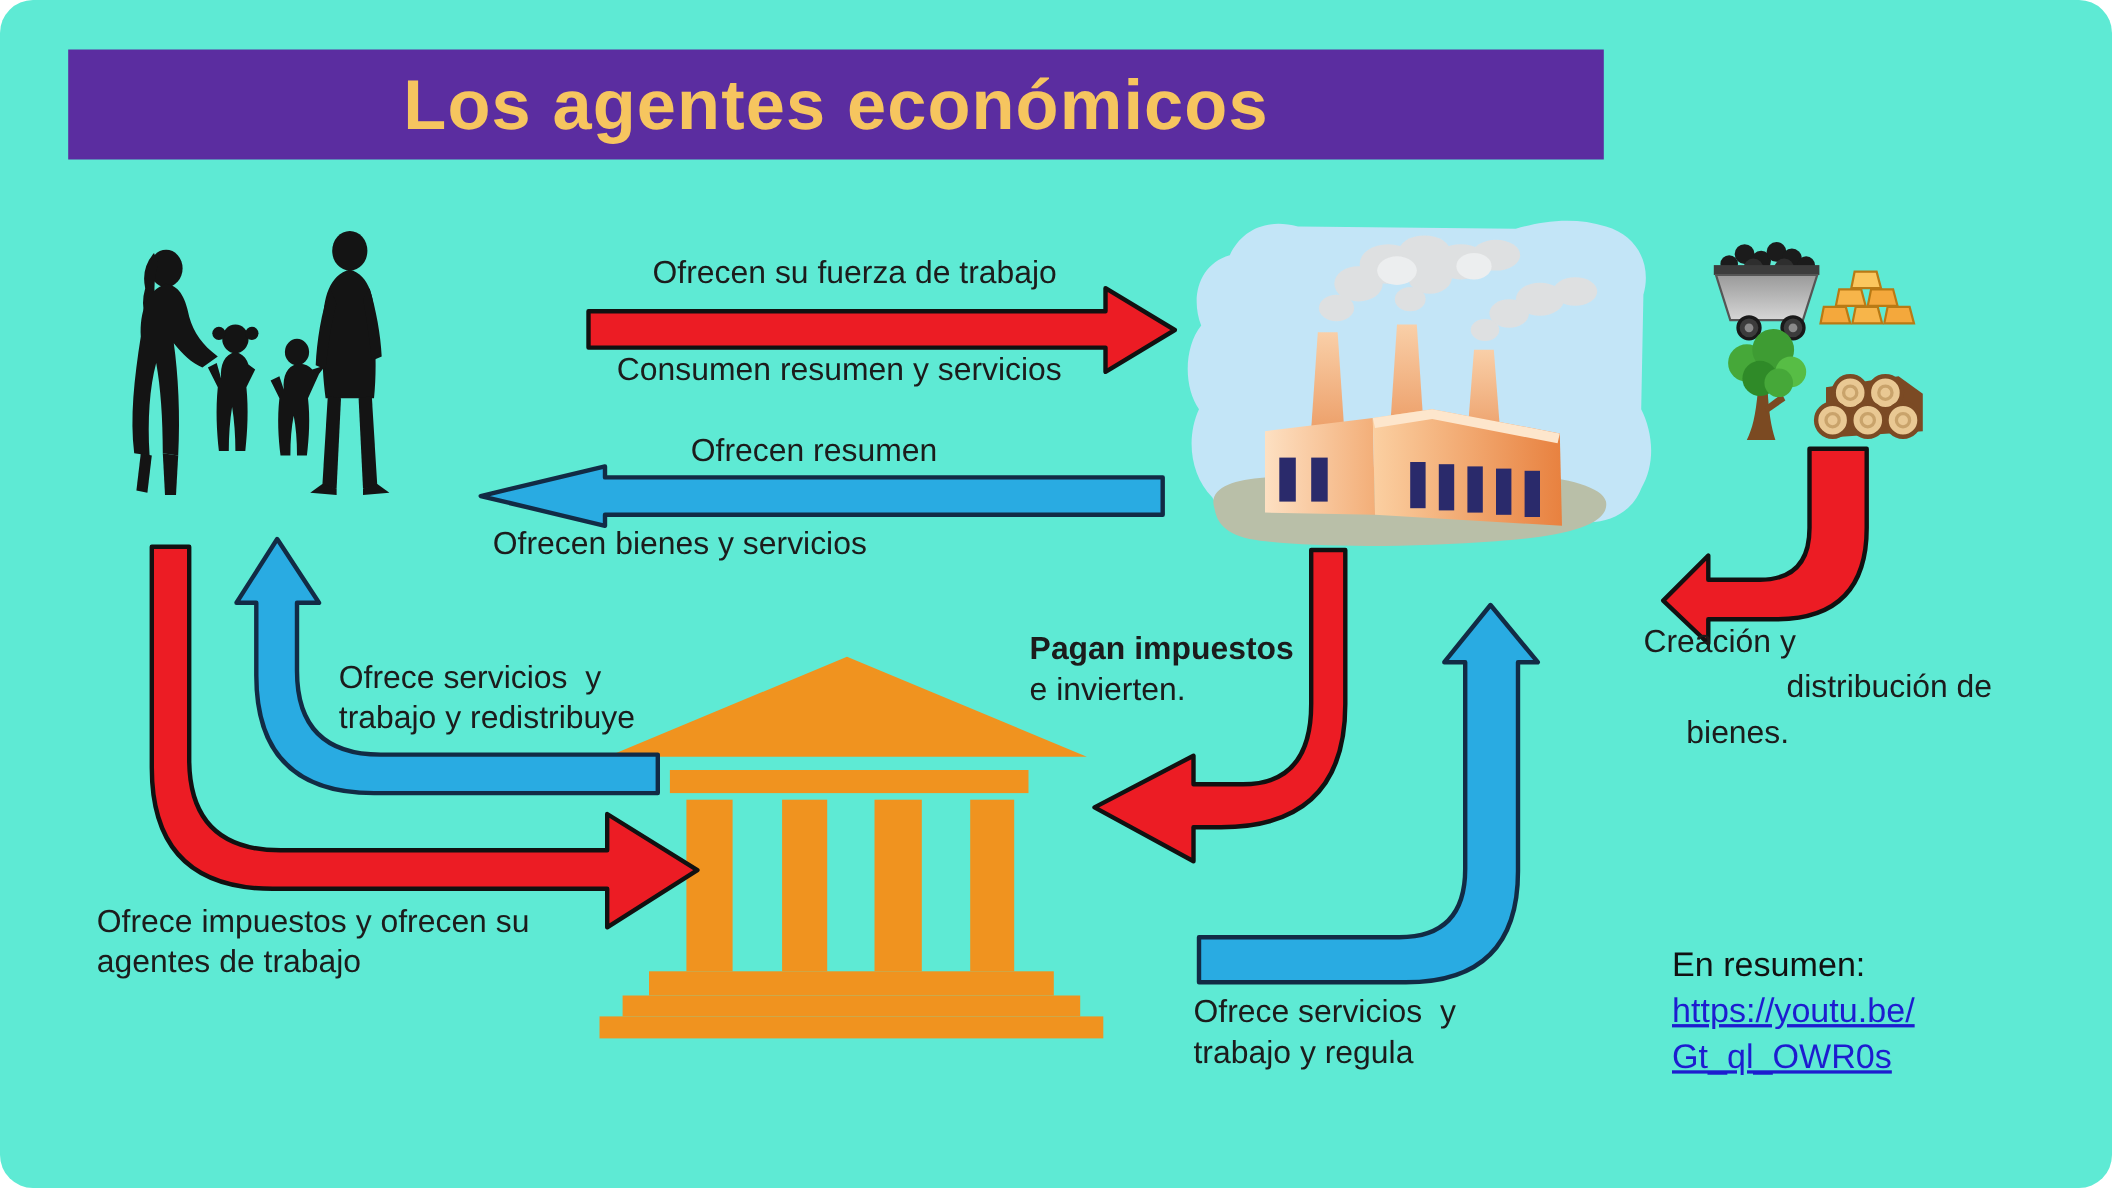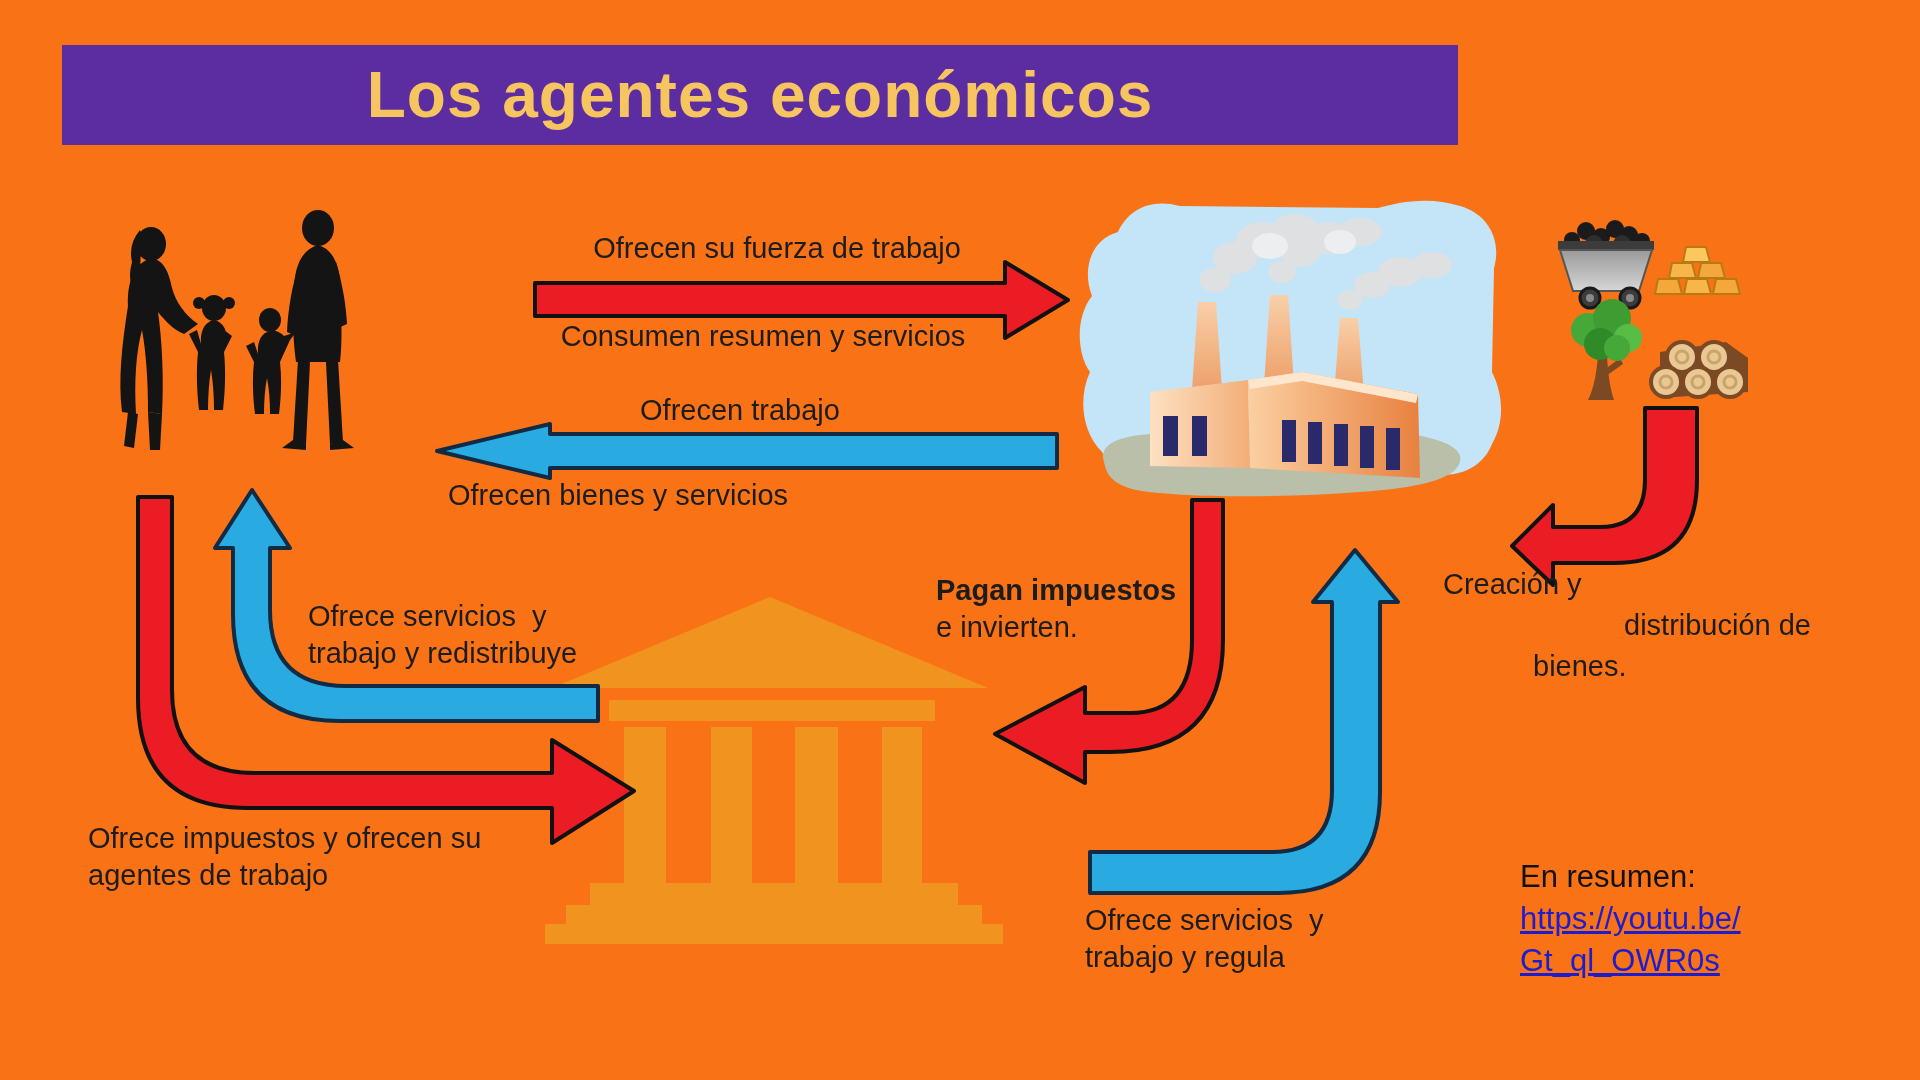--- a/index.html
+++ b/index.html
@@ -1,17 +1,17 @@
 <!DOCTYPE html>
 <html><head>
 <meta charset="utf-8">
 <style>
   html,body{margin:0;padding:0;background:#ffffff;}
-  .slide{position:relative;width:1920px;height:1080px;background:#f97316;overflow:hidden;
-         font-family:"Liberation Sans", sans-serif;}
+  .slide{position:relative;width:1920px;height:1080px;background:#5eead4;overflow:hidden;
+         font-family:"Liberation Sans", sans-serif;border-radius:30px;}
   .banner{position:absolute;left:62px;top:45px;width:1396px;height:100px;background:#5B2DA0;
           display:flex;align-items:center;justify-content:center;}
   .banner h1{margin:0;font-size:64px;font-weight:bold;color:#F6C55F;letter-spacing:1px;}
   svg.art{position:absolute;left:0;top:0;width:1920px;height:1080px;}
   .lbl{position:absolute;font-size:29px;line-height:37px;color:#1c1c1c;white-space:pre;}
   .lbl.center{transform:translateX(-50%);}
   .summary{position:absolute;left:1520px;top:856px;font-size:31px;line-height:42px;color:#111;}
   .summary a{color:#1D1DCF;text-decoration:underline;display:block;}
 </style>
 </head>
@@ -175,36 +175,36 @@
       <path fill="#EC1C24" stroke="#111111" stroke-width="4" d="M138,497 L172,497 L172,690 Q172,773 255,773 L552,773 L552,740 L634,791 L552,843 L552,808 L248,808 Q138,808 138,698 Z"></path>
       <path fill="#29ABE2" stroke="#122B45" stroke-width="4" d="M252,490 L290,548 L270,548 L270,610 Q270,686 346,686 L598,686 L598,721 L340,721 Q233,721 233,614 L233,548 L215,548 Z"></path>
       <path fill="#EC1C24" stroke="#111111" stroke-width="4" d="M1192,500 L1223,500 L1223,640 Q1223,752 1110,752 L1085,752 L1085,783 L995,734 L1085,687 L1085,713 L1130,713 Q1192,713 1192,640 Z"></path>
       <path fill="#29ABE2" stroke="#122B45" stroke-width="4" d="M1090,852 L1272,852 Q1332,852 1332,790 L1332,602 L1313,602 L1355,550 L1398,602 L1380,602 L1380,792 Q1380,893 1278,893 L1090,893 Z"></path>
       <path fill="#EC1C24" stroke="#111111" stroke-width="4" d="M1645,408 L1697,408 L1697,480 Q1697,563 1614,563 L1553,563 L1553,585 L1512,546 L1553,505 L1553,527 L1600,527 Q1645,527 1645,480 Z"></path>
     </g>
   </svg>
 
   <div class="lbl center" style="left:777px;top:230px;">Ofrecen su fuerza de trabajo</div>
   <div class="lbl center" style="left:763px;top:318px;">Consumen resumen y servicios</div>
-  <div class="lbl center" style="left:740px;top:392px;">Ofrecen trabajo</div>
+  <div class="lbl center" style="left:740px;top:392px;">Ofrecen resumen</div>
   <div class="lbl" style="left:448px;top:477px;">Ofrecen bienes y servicios</div>
 
   <div class="lbl" style="left:308px;top:598px;">Ofrece servicios  y</div>
   <div class="lbl" style="left:308px;top:635px;">trabajo y redistribuye</div>
 
   <div class="lbl" style="left:88px;top:820px;">Ofrece impuestos y ofrecen su</div>
   <div class="lbl" style="left:88px;top:857px;">agentes de trabajo</div>
 
   <div class="lbl" style="left:936px;top:572px;font-weight:bold;">Pagan impuestos</div>
   <div class="lbl" style="left:936px;top:609px;">e invierten.</div>
 
   <div class="lbl" style="left:1085px;top:902px;">Ofrece servicios  y</div>
   <div class="lbl" style="left:1085px;top:939px;">trabajo y regula</div>
 
-  <div class="lbl" style="left:1443px;top:566px;">Creación y</div>
+  <div class="lbl" style="left:1494px;top:566px;">Creación y</div>
   <div class="lbl" style="left:1624px;top:607px;text-align:center;">distribución de</div>
   <div class="lbl" style="left:1533px;top:648px;">bienes.</div>
 
   <div class="summary">
     <div>En resumen:</div>
     <a href="#">
       <span>https://youtu.be/</span>
       <span>Gt_ql_OWR0s</span>
     </a>
   </div>

